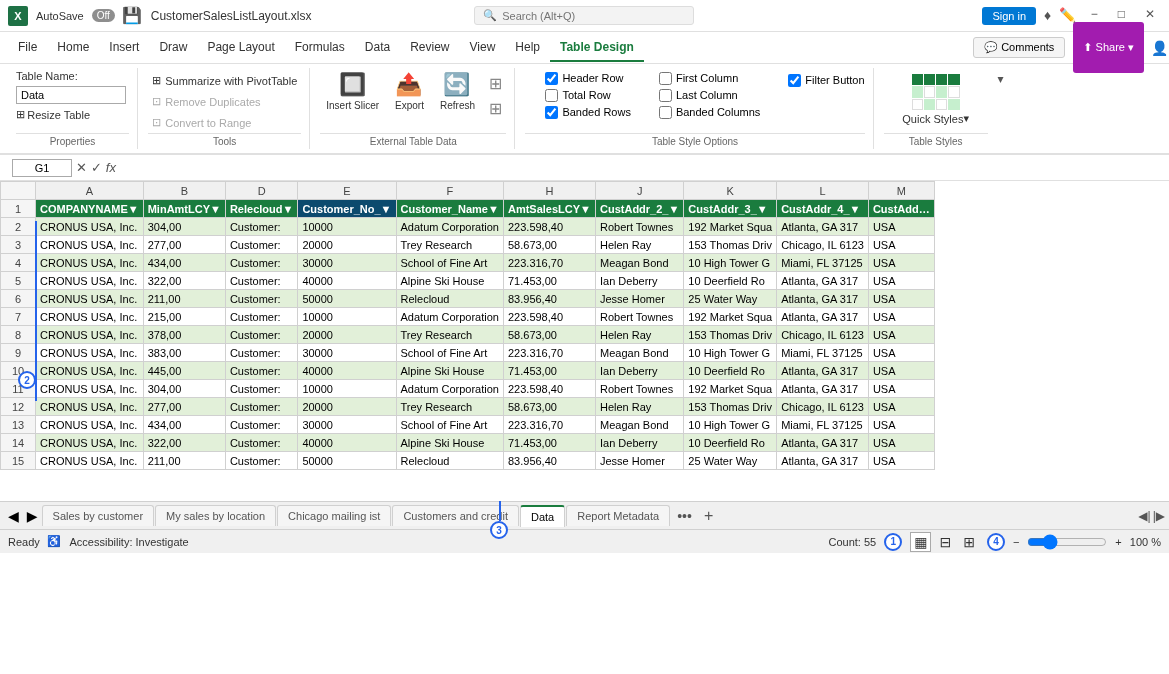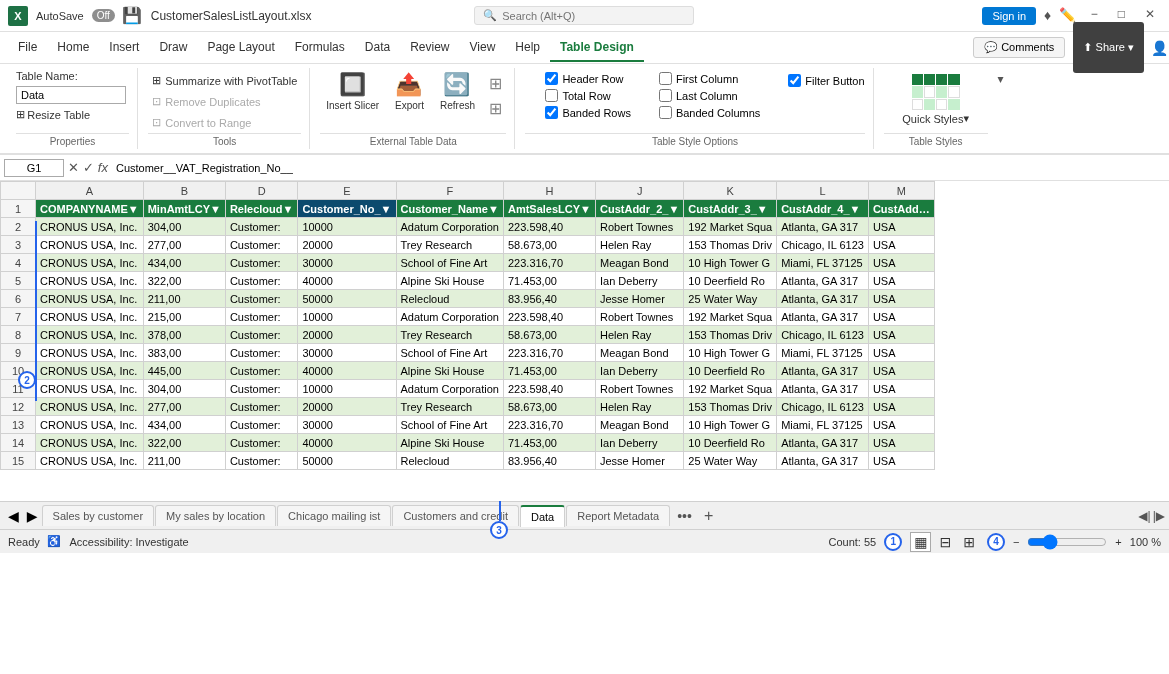--- a/index.html
+++ b/index.html
@@ -33,30 +33,30 @@
     .ribbon-group-content { display: flex; align-items: flex-start; flex: 1; gap: 4px; }
     .ribbon-group-label { font-size: 10px; color: #666; text-align: center; padding: 2px 0; border-top: 1px solid #e0e0e0; margin-top: 2px; }
     .table-name-label { font-size: 11px; color: #333; }
     .table-name-input { border: 1px solid #aaa; padding: 2px 4px; font-size: 11px; width: 110px; }
     .resize-table-btn { font-size: 11px; color: #333; cursor: pointer; display: flex; align-items: center; gap: 2px; }
     .tool-btn { font-size: 11px; color: #333; cursor: pointer; display: flex; align-items: center; gap: 4px; padding: 2px 4px; }
     .tool-btn.disabled { color: #aaa; cursor: default; }
     .ribbon-btn-vert { display: flex; flex-direction: column; align-items: center; gap: 2px; cursor: pointer; padding: 4px 6px; border-radius: 3px; }
     .ribbon-btn-icon { font-size: 22px; color: #555; }
     .ribbon-btn-label { font-size: 10px; color: #333; text-align: center; }
-    .check-row { display: flex; align-items: center; gap: 4px; font-size: 11px; cursor: pointer; padding-left: 20px; }
+    .check-row { display: flex; gap: 4px; font-size: 11px; cursor: pointer; padding-left: 20px; }
     .check-row input[type=checkbox] { margin: 0; }
     .quick-styles-btn { display: flex; flex-direction: column; align-items: center; cursor: pointer; padding: 4px 8px; }
     .qs-icon { width: 48px; height: 36px; display: grid; grid-template-columns: repeat(4, 1fr); grid-template-rows: repeat(3, 1fr); gap: 1px; }
     .qs-cell { background: #1a7c3e; }
     .qs-cell.light { background: #c6efce; }
     .qs-cell.header { background: #1a7c3e; }
 
     
-    .formula-bar { display: flex; align-items: center; height: 26px; border-bottom: 1px solid #e0e0e0; padding: 0 4px; gap: 4px; }
+    .formula-bar { display: flex; align-items: center; height: 26px; border-bottom: 1px solid #e0e0e0; padding: 0 12px; gap: 4px; }
     .cell-ref { width: 60px; border: 1px solid #aaa; padding: 2px 4px; font-size: 11px; text-align: center; }
     .formula-icons { display: flex; gap: 4px; color: #555; font-size: 13px; align-items: center; }
     .fx-label { font-style: italic; color: #555; font-size: 13px; }
     .formula-input { flex: 1; border: none; outline: none; font-size: 11px; padding: 2px 4px; }
     .spreadsheet-scroll { overflow: auto; height: 320px; position: relative; }
     
     table.sheet { border-collapse: collapse; font-size: 11px; }
     table.sheet th, table.sheet td { border: 1px solid #d0d0d0; padding: 1px 4px; white-space: nowrap; overflow: hidden; }
     table.sheet th { background: #f0f0f0; text-align: center; font-weight: normal; min-width: 30px; height: 18px; color: #444; }
     table.sheet th.row-num { width: 35px; background: #f5f5f5; }
@@ -112,21 +112,21 @@
   <div class="ribbon-tab">Draw</div>
   <div class="ribbon-tab">Page Layout</div>
   <div class="ribbon-tab">Formulas</div>
   <div class="ribbon-tab">Data</div>
   <div class="ribbon-tab">Review</div>
   <div class="ribbon-tab">View</div>
   <div class="ribbon-tab">Help</div>
   <div class="ribbon-tab active">Table Design</div>
   <div style="margin-left:auto; display:flex; align-items:center; gap:8px;">
     <button style="padding:3px 10px; font-size:11px; border:1px solid #ccc; border-radius:3px; background:#f5f5f5; cursor:pointer;">💬 Comments</button>
-    <button style="padding:19px 10px; font-size:11px; border:none; border-radius:3px; background:#404040; color:white; cursor:pointer;">⬆ Share ▾</button>
+    <button style="padding:19px 10px; font-size:11px; border:none; border-radius:3px; background:#a21caf; color:white; cursor:pointer;">⬆ Share ▾</button>
     <span style="font-size:14px; cursor:pointer; color:#555;">👤</span>
   </div>
 </div>
 
 <div class="ribbon">
 
   <div class="ribbon-group" style="flex-direction:column; min-width:130px;">
     <div class="ribbon-group-content" style="flex-direction:column; gap:4px; flex:1; padding-top:2px;">
       <span class="table-name-label">Table Name:</span>
       <input class="table-name-input" type="text" value="Data" style="">
@@ -250,21 +250,20 @@
   </div>
 </div>
 
 <div class="formula-bar">
   <input class="cell-ref" type="text" value="G1" style="">
   <div class="formula-icons">
     <span>✕</span>
     <span>✓</span>
     <span class="fx-label">fx</span>
   </div>
-  <input class="formula-input" type="text" value="Customer__VAT_Registration_No__" style="">
 </div>
 
 <div style="position:relative;">
 
   <div style="position:absolute; left:18px; top:140px; display:flex; align-items:flex-start; z-index:20;">
     <div style="width:2px; height:180px; background:#2563eb; position:absolute; left:17px; top:-100px;"></div>
     <div style="position:absolute; left:0px; top:50px; width:18px; height:18px; border:2px solid #2563eb; border-radius:50%; display:flex; align-items:center; justify-content:center; font-size:10px; font-weight:bold; color:#2563eb; background:white;">2</div>
   </div>
 
   <div class="spreadsheet-scroll">

